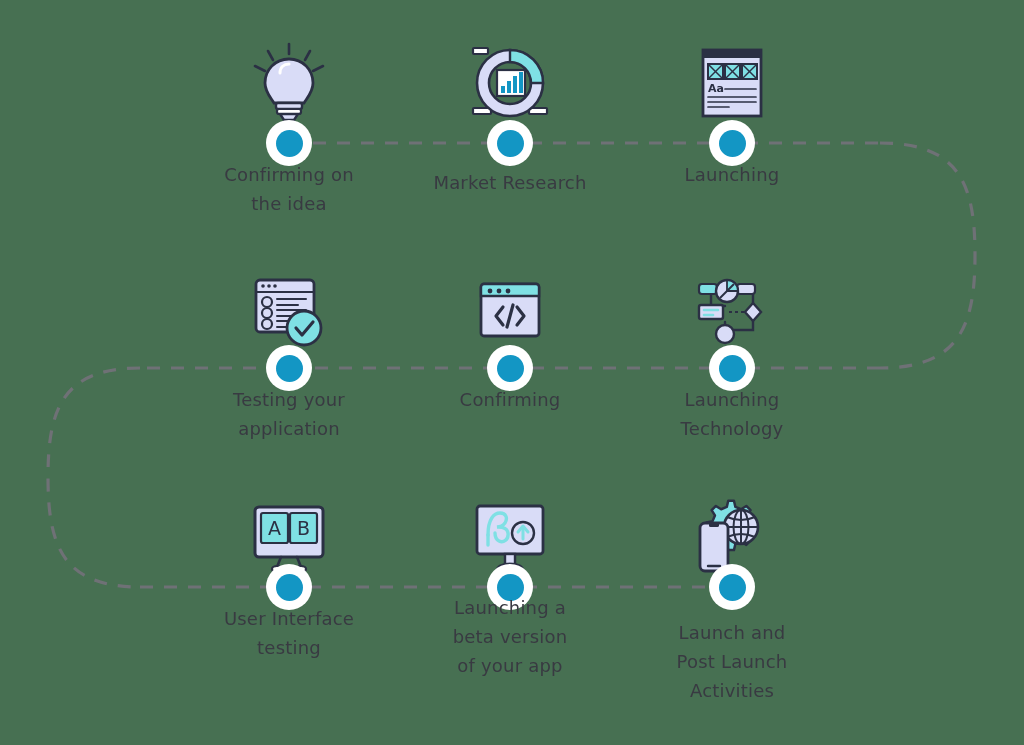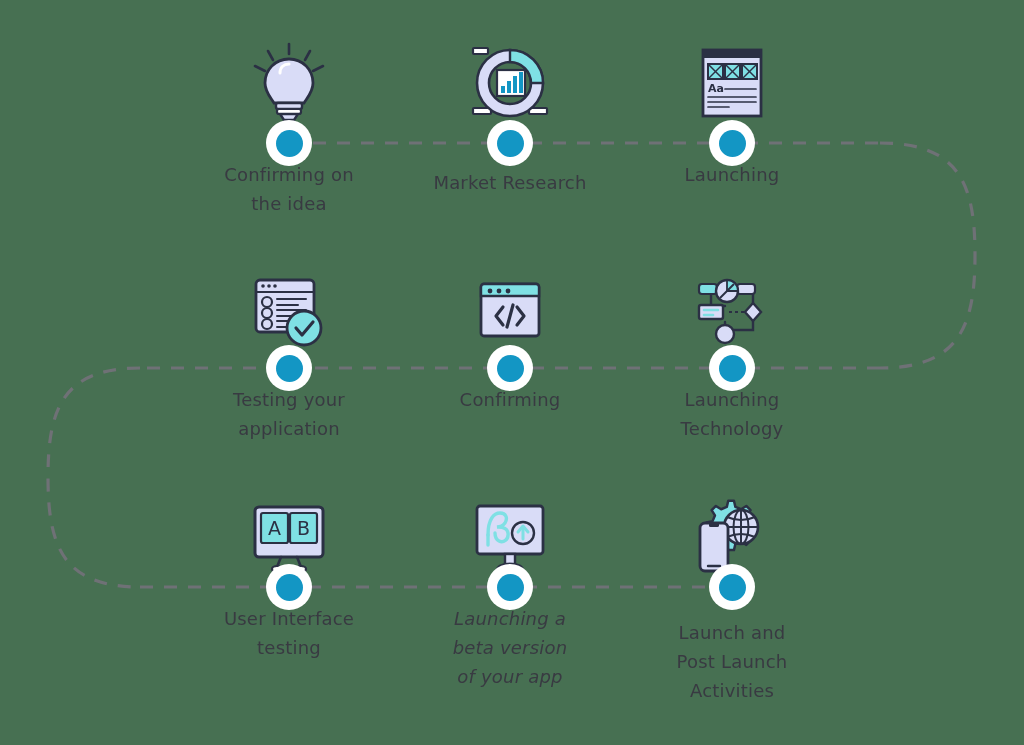--- a/index.html
+++ b/index.html
@@ -291,21 +291,21 @@
           <line x1="56" y1="42" x2="56" y2="30"></line>
           <path d="M51 35 L56 29 L61 35"></path>
         </g>
         <rect x="38" y="57" width="10" height="10" fill="#D9DCF7" stroke="#2B3044" stroke-width="2.4"></rect>
         <path d="M30 74 C30 69 36 67 43 67 C50 67 56 69 56 74 Z" fill="#D9DCF7" stroke="#2B3044" stroke-width="2.4"></path>
       </svg>
     </div>
     <div class="node" style="top:90px;">
       <div class="node-dot"></div>
     </div>
-    <div class="step-label" style="top:107px;font-style:italic;">Launching a
+    <div class="step-label" style="top:96px;">Launching a
 beta version
 of your app</div>
   </div>
 
   <div class="step" style="left:617px; top:497px;">
     <div class="step-icon" style="top:0;">
       <svg viewBox="0 0 86 86" xmlns="http://www.w3.org/2000/svg">
         <path d="M55 6 l6 0 l1.5 6.5 l6 2.5 l5.5 -3.5 l4.5 4.5 l-3.5 5.5 l2.5 6 l6.5 1.5 l0 6 l-6.5 1.5 l-2.5 6 l3.5 5.5 l-4.5 4.5 l-5.5 -3.5 l-6 2.5 l-1.5 6.5 l-6 0 l-1.5 -6.5 l-6 -2.5 l-5.5 3.5 l-4.5 -4.5 l3.5 -5.5 l-2.5 -6 l-6.5 -1.5 l0 -6 l6.5 -1.5 l2.5 -6 l-3.5 -5.5 l4.5 -4.5 l5.5 3.5 l6 -2.5 Z" transform="translate(-13,-2) scale(0.95)" fill="#7FE0E4" stroke="#2B3044" stroke-width="2.6" stroke-linejoin="round"></path>
         <circle cx="52" cy="30" r="17" fill="#D9DCF7" stroke="#2B3044" stroke-width="2.6"></circle>
         <g fill="none" stroke="#2B3044" stroke-width="2">

